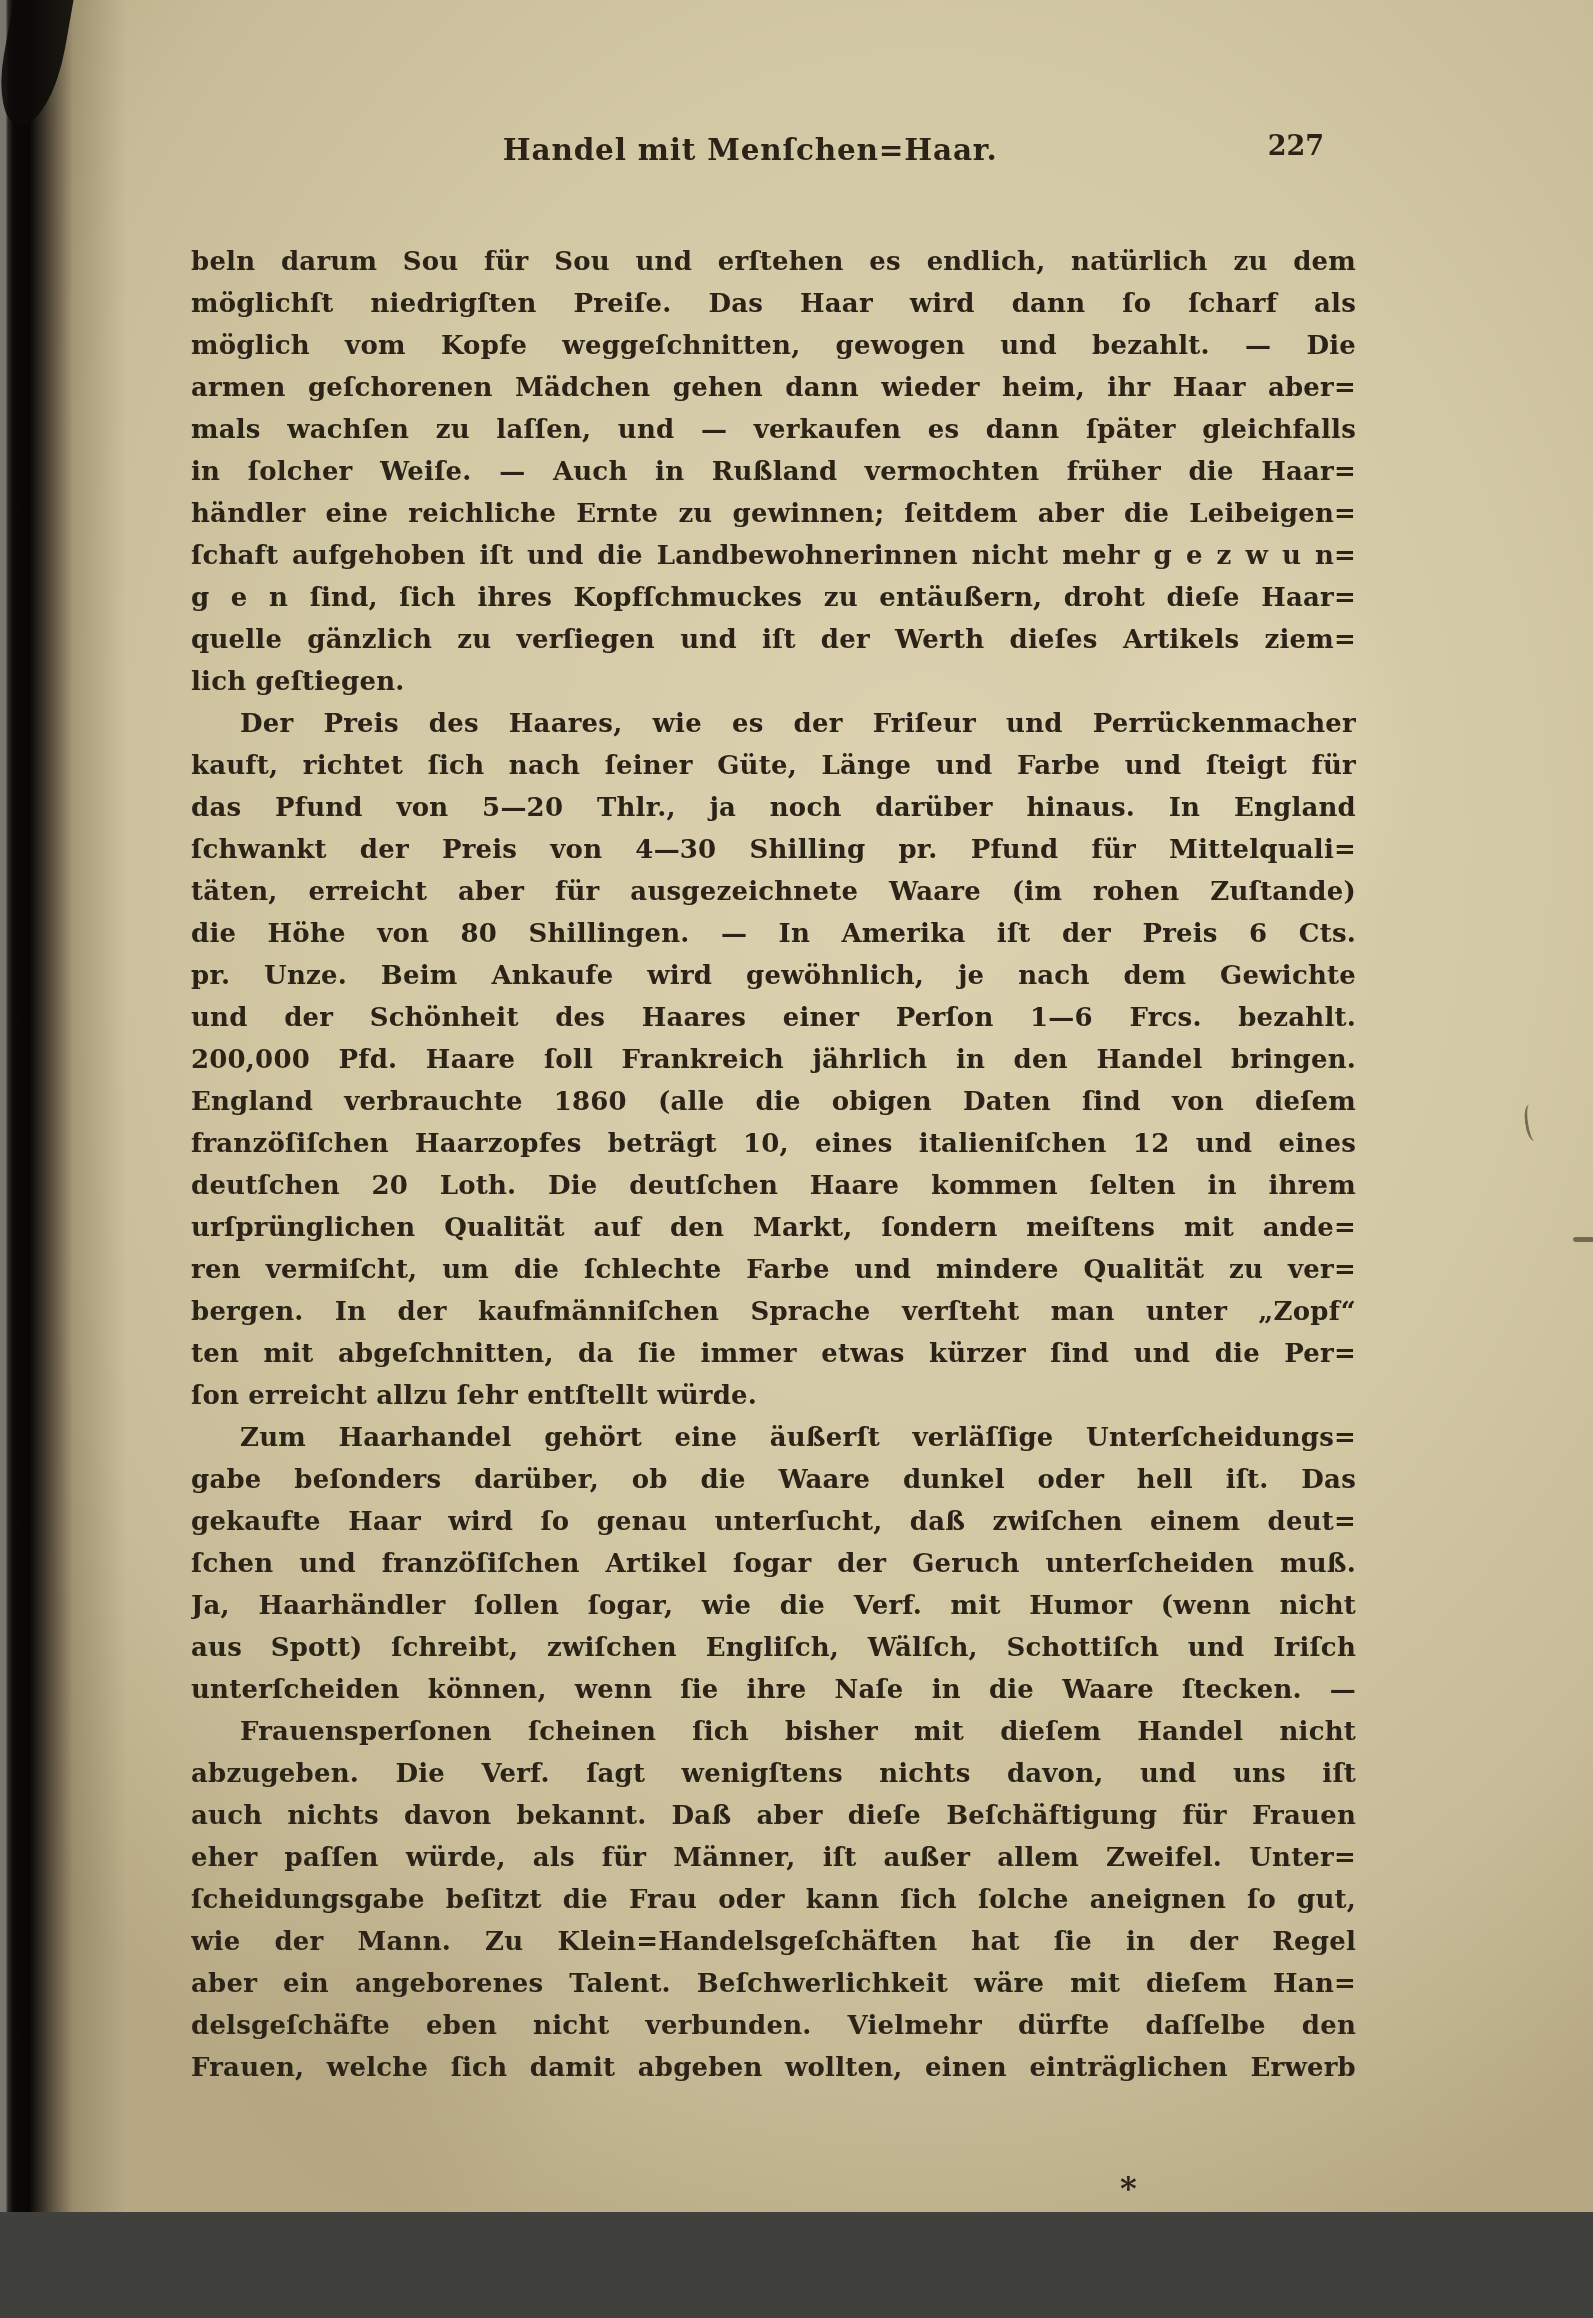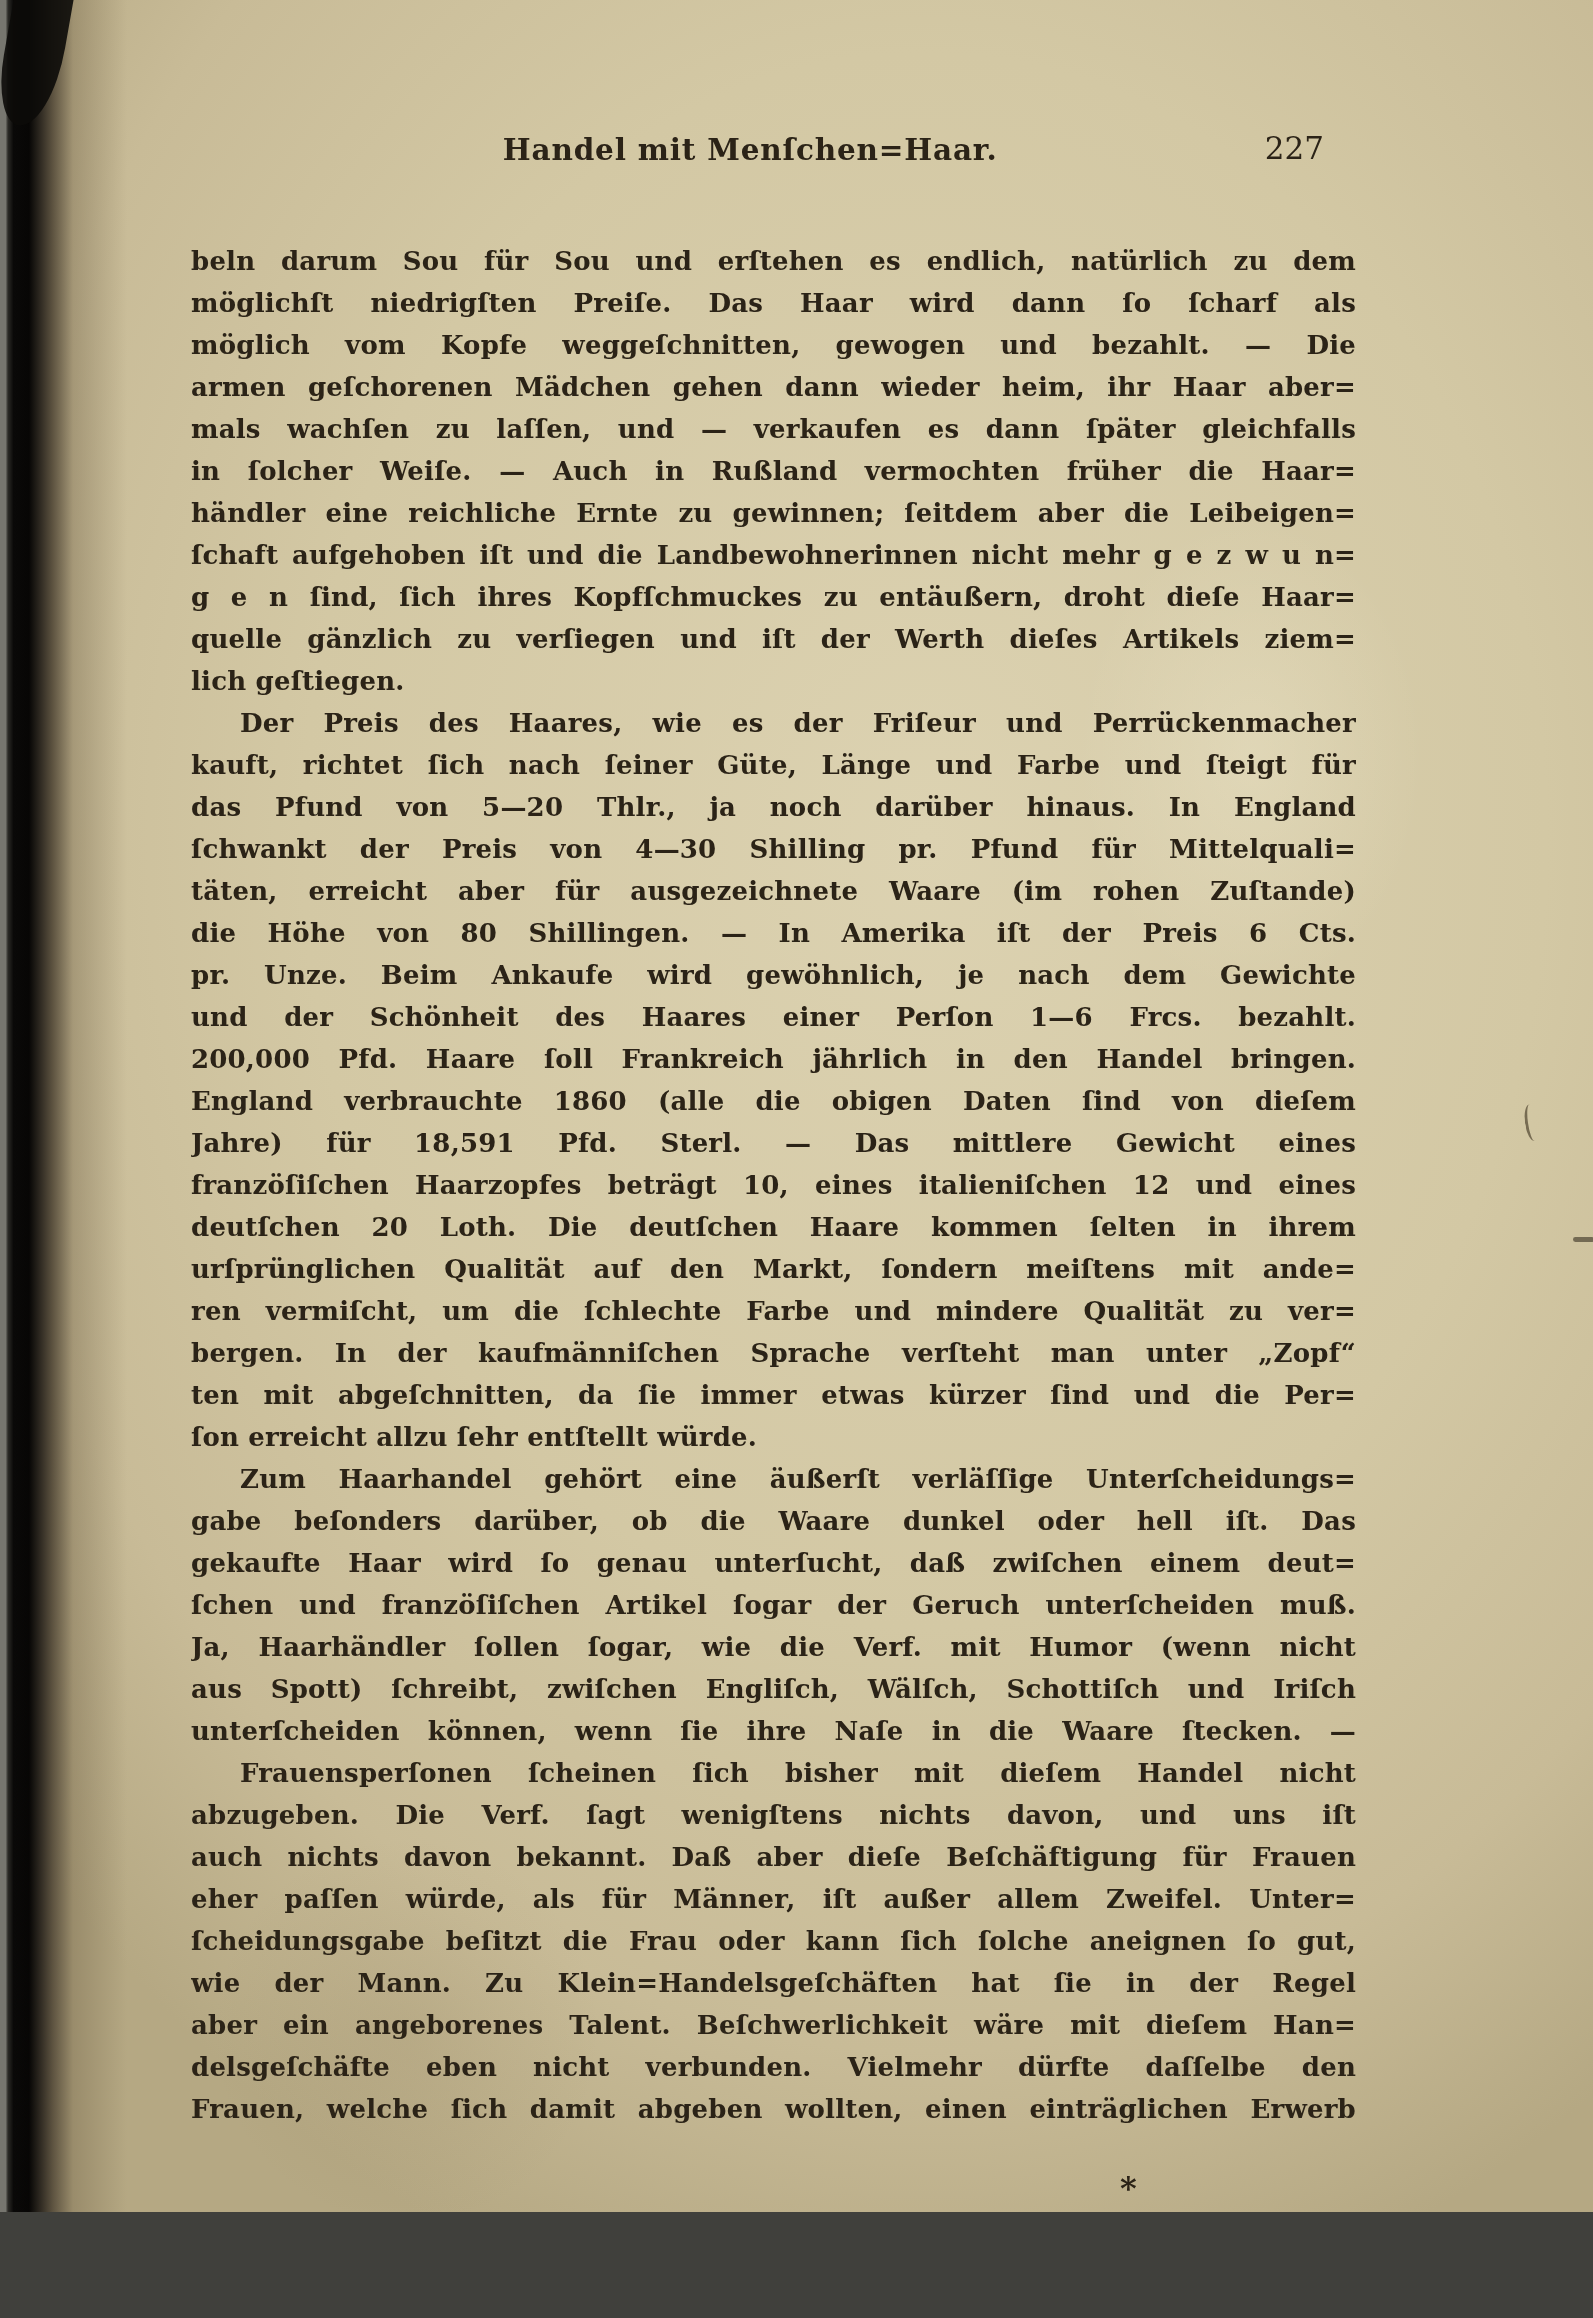--- a/index.html
+++ b/index.html
@@ -46,21 +46,21 @@
   .blotch-2 {
     left: 127px; top: 1753px; width: 558px; height: 558px;
     background: radial-gradient(closest-side, rgba(120,100,66,0.10), rgba(120,100,66,0) 70%);
   }
 
   .pageheader { position: absolute; left: 191px; top: 132px; width: 1165px; height: 43px; }
   .running-title {
     position: absolute; left: 48%; transform: translateX(-50%);
     font-size: 29.5px; font-weight: bold; letter-spacing: 0.8px; white-space: nowrap;
   }
-  .page-number { position: absolute; right: 32px; top: -1.6px; font-size: 31px; font-weight: normal; }
+  .page-number { position: absolute; right: 32px; top: -1.6px; font-size: 27px; font-weight: bold; }
 
   .textblock { position: absolute; left: 191px; top: 208px; width: 1165px; margin-top: 32px; }
   .line {
     font-size: 26px; font-weight: bold;
     line-height: 42px; height: 42px;
     letter-spacing: 0.2px;
     text-align: justify; text-align-last: justify;
     text-justify: inter-word;
     overflow: hidden; white-space: normal;
   }
@@ -114,21 +114,20 @@
       <div class="line indent">Der Preis des Haares, wie es der Friſeur und Perrückenmacher</div>
       <div class="line">kauft, richtet ſich nach ſeiner Güte, Länge und Farbe und ſteigt für</div>
       <div class="line">das Pfund von 5—20 Thlr., ja noch darüber hinaus.  In England</div>
       <div class="line">ſchwankt der Preis von 4—30 Shilling pr. Pfund für Mittelquali=</div>
       <div class="line">täten, erreicht aber für ausgezeichnete Waare (im rohen Zuſtande)</div>
       <div class="line">die Höhe von 80 Shillingen. — In Amerika iſt der Preis 6 Cts.</div>
       <div class="line">pr. Unze.  Beim Ankaufe wird gewöhnlich, je nach dem Gewichte</div>
       <div class="line">und der Schönheit des Haares einer Perſon 1—6 Frcs. bezahlt.</div>
       <div class="line">200,000 Pfd. Haare ſoll Frankreich jährlich in den Handel bringen.</div>
       <div class="line">England verbrauchte 1860 (alle die obigen Daten ſind von dieſem</div>
-      <div class="line">Jahre) für 18,591 Pfd. Sterl. — Das mittlere Gewicht eines</div>
       <div class="line">franzöſiſchen Haarzopfes beträgt 10, eines italieniſchen 12 und eines</div>
       <div class="line">deutſchen 20 Loth.  Die deutſchen Haare kommen ſelten in ihrem</div>
       <div class="line">urſprünglichen Qualität auf den Markt, ſondern meiſtens mit ande=</div>
       <div class="line">ren vermiſcht, um die ſchlechte Farbe und mindere Qualität zu ver=</div>
       <div class="line">bergen.  In der kaufmänniſchen Sprache verſteht man unter „Zopf“</div>
       <div class="line">ten mit abgeſchnitten, da ſie immer etwas kürzer ſind und die Per=</div>
       <div class="line lastline">ſon erreicht allzu ſehr entſtellt würde.</div>
       <div class="line indent">Zum Haarhandel gehört eine äußerſt verläſſige Unterſcheidungs=</div>
       <div class="line">gabe beſonders darüber, ob die Waare dunkel oder hell iſt.  Das</div>
       <div class="line">gekaufte Haar wird ſo genau unterſucht, daß zwiſchen einem deut=</div>

